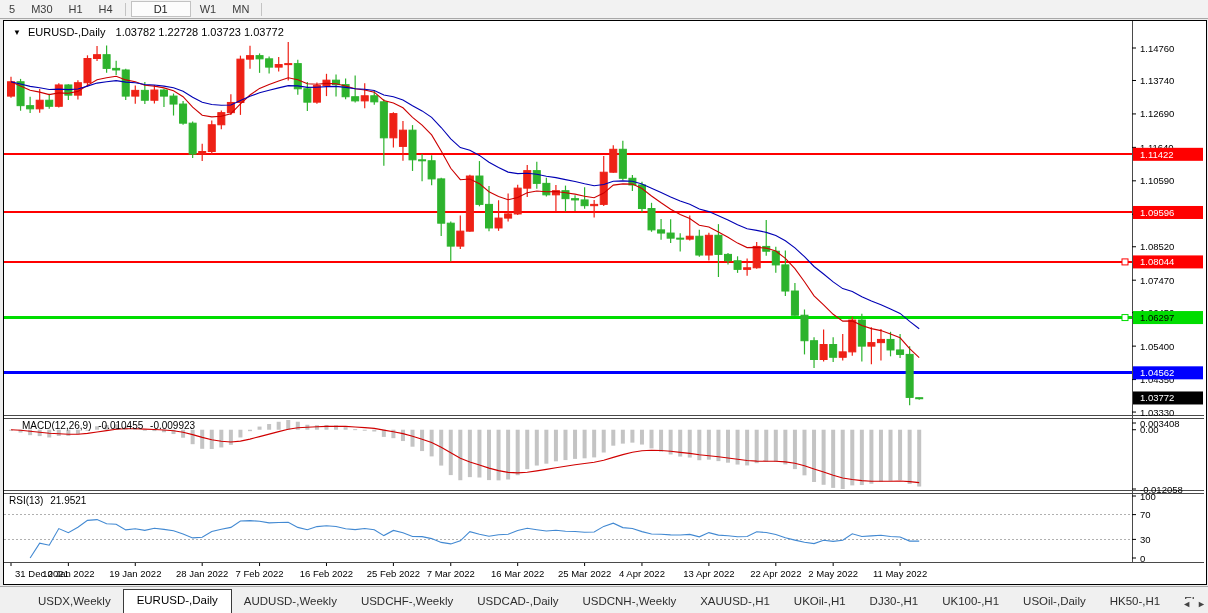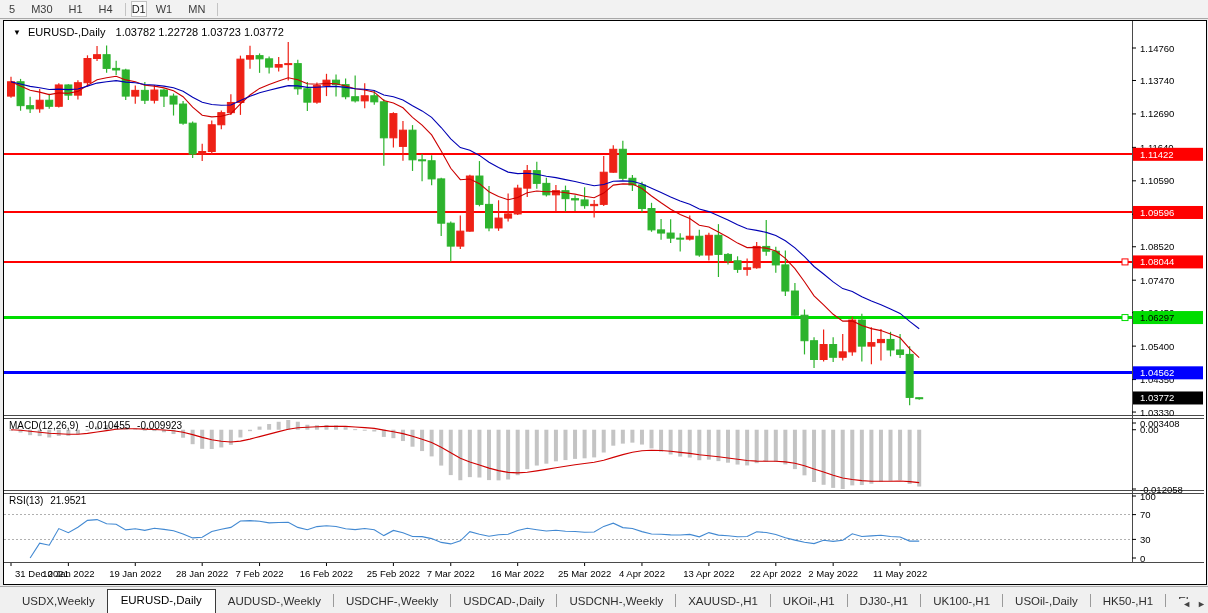--- a/index.html
+++ b/index.html
@@ -2,36 +2,36 @@
 <html><head>
 <meta charset="utf-8">
 <style>
   html,body{margin:0;padding:0}
   body{width:1208px;height:613px;background:#ececec;font-family:"Liberation Sans",sans-serif;
        position:relative;overflow:hidden;-webkit-font-smoothing:none}
   
   #toolbar{position:absolute;top:0;left:0;right:0;height:18px;background:#f2f2f2;
            border-bottom:1px solid #a9a9a9;display:flex;align-items:center;padding-left:1px}
   .period{font-size:11px;color:#3c3c3c;padding:1px 7px;margin:0 1px;cursor:default;line-height:14px}
-  .period.active{background:#fcfcfc;border:1px solid #c2c2c2;border-radius:0;padding:0 0;color:#222}
+  .period.active{background:#fcfcfc;border:1px solid #c2c2c2;border-radius:0;padding:0 22px;color:#222}
   .tb-sep{width:1px;height:13px;background:#c4c4c4;margin:0 4px}
   
   #chart-window{position:absolute;left:3px;top:20px;width:1202px;height:563px;background:#fff;
                 border:1px solid #000}
   #chart-svg{position:absolute;left:0;top:0}
   .overlay{position:absolute;color:#000;white-space:nowrap}
   #title-overlay{left:9px;top:5px;font-size:11px;display:flex;align-items:center}
   #title-overlay .tri{font-size:8px;margin-right:7px}
   #title-overlay .sym{margin-right:10px}
-  #macd-label{left:5px;top:399px;font-size:10px}
+  #macd-label{left:18px;top:399px;font-size:10px}
   #rsi-label{left:5px;top:474px;font-size:10px}
   .lblpart{margin-right:4px}
   
   #tabbar{position:absolute;left:0;right:0;bottom:0;height:26px;background:#f0f0f0;
-          border-top:1px solid #aaa;display:flex;align-items:flex-end;padding-left:10px;
+          border-top:1px solid #aaa;display:flex;align-items:flex-end;padding-left:26px;
           overflow:hidden;white-space:nowrap}
   .tab{font-size:11.5px;color:#2e2e2e;padding:4px 12px 6px;cursor:default}
   .tab-sep{width:1px;height:13px;background:#9a9a9a;margin:0 0 6px 0;align-self:flex-end}
   .tab.active{background:#fff;border:1px solid #3a3a3a;border-bottom:none;color:#000;
               padding:4px 13px 7px;margin-bottom:0}
   #tab-arrows{position:absolute;right:2px;bottom:4px;display:flex;gap:6px;background:#f0f0f0;padding-left:6px}
   .arrowbtn{font-size:9px;color:#444;cursor:default}
 </style>
 </head>
 <body>

